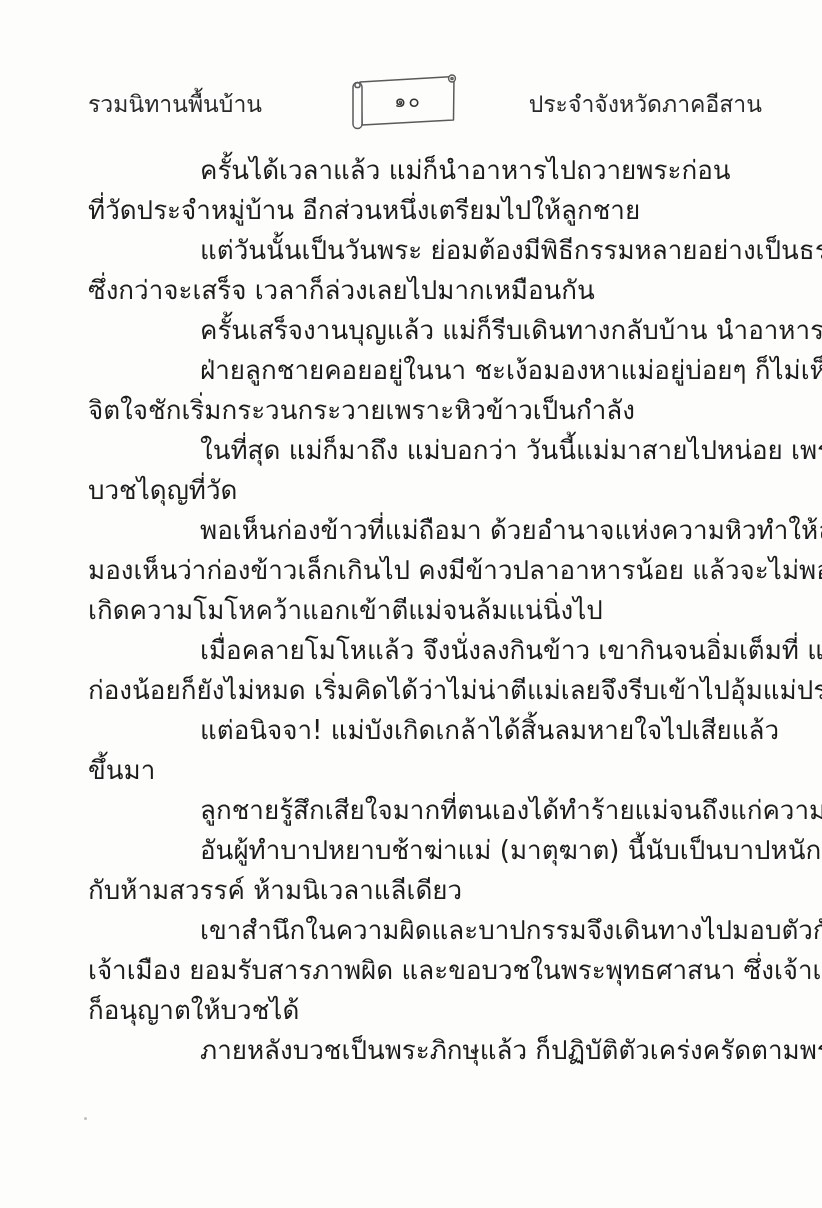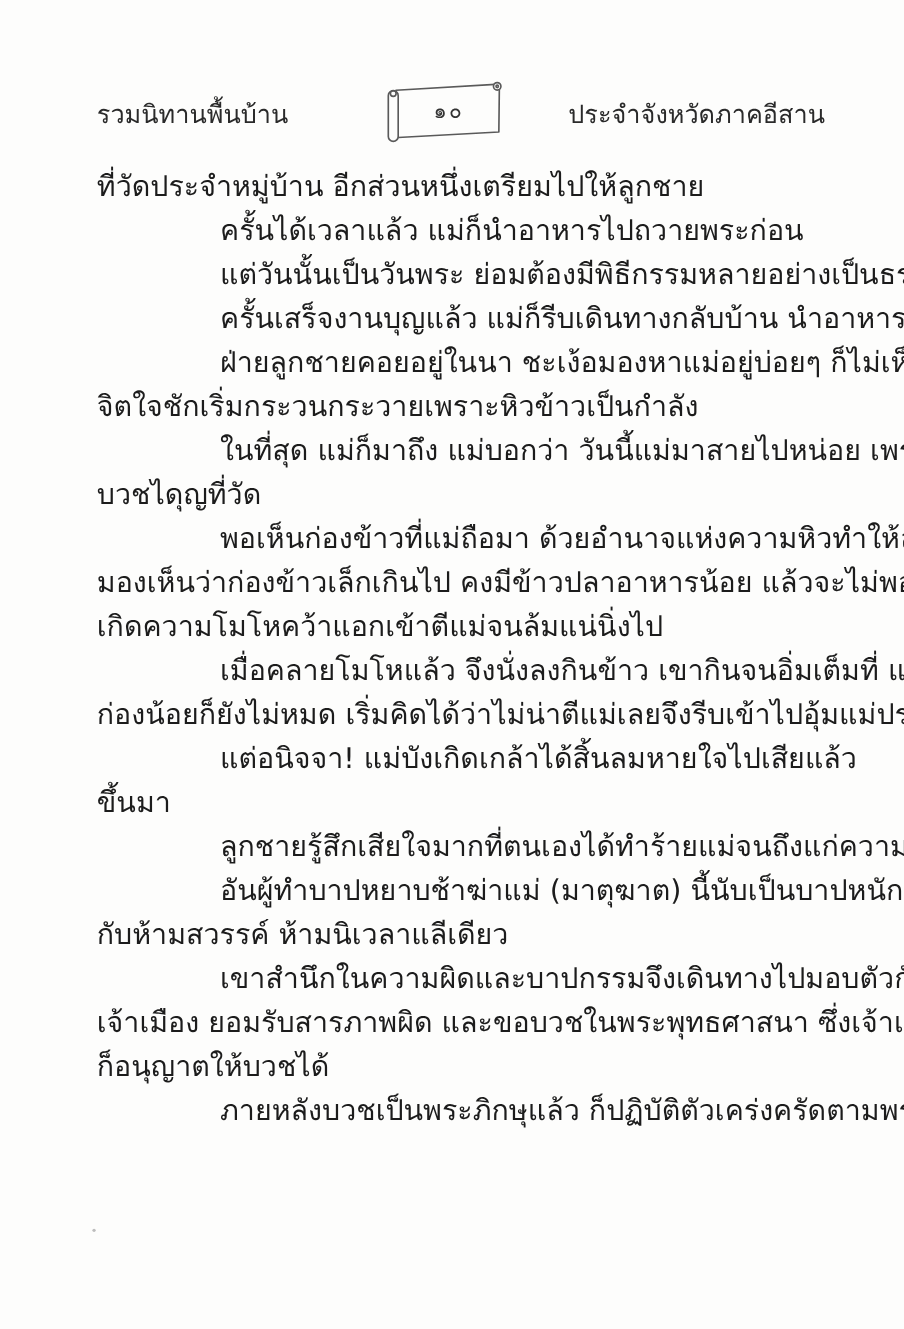--- a/index.html
+++ b/index.html
@@ -19,21 +19,21 @@
   .header-left {
     position: absolute;
     left: 88px;
     top: 86px;
     font-size: 23px;
     color: #2a2a2a;
     white-space: nowrap;
   }
   .header-right {
     position: absolute;
-    right: 72px;
+    right: 60px;
     top: 86px;
     font-size: 23px;
     color: #2a2a2a;
     white-space: nowrap;
   }
   .scroll-ornament {
     position: absolute;
     left: 348px;
     top: 72px;
     width: 118px;
@@ -90,23 +90,24 @@
         <circle cx="104" cy="6.5" r="3.4" fill="#fdfdfc"></circle>
         <circle cx="104" cy="6.5" r="1.1"></circle>
       </g>
       <text x="60" y="35" text-anchor="middle" class="scroll-number-text">๑๐</text>
     </svg>
   </div>
 
   <div class="header-right">ประจำจังหวัดภาคอีสาน</div>
 
   <div class="body-text" id="body-text">
+      <div class="text-line indent">ครั้นได้เวลาแล้ว แม่ก็นำอาหารไปถวายพระก่อน</div>
       <div class="text-line">ที่วัดประจำหมู่บ้าน อีกส่วนหนึ่งเตรียมไปให้ลูกชาย</div>
-      <div class="text-line indent">ครั้นได้เวลาแล้ว แม่ก็นำอาหารไปถวายพระก่อน</div>
       <div class="text-line indent">แต่วันนั้นเป็นวันพระ ย่อมต้องมีพิธีกรรมหลายอย่างเป็นธรรมดา</div>
+      <div class="text-line">ซึ่งกว่าจะเสร็จ เวลาก็ล่วงเลยไปมากเหมือนกัน</div>
       <div class="text-line indent">ครั้นเสร็จงานบุญแล้ว แม่ก็รีบเดินทางกลับบ้าน นำอาหารไปส่งลูก</div>
       <div class="text-line indent">ฝ่ายลูกชายคอยอยู่ในนา ชะเง้อมองหาแม่อยู่บ่อยๆ ก็ไม่เห็นสักที</div>
       <div class="text-line">จิตใจชักเริ่มกระวนกระวายเพราะหิวข้าวเป็นกำลัง</div>
       <div class="text-line indent">ในที่สุด แม่ก็มาถึง แม่บอกว่า วันนี้แม่มาสายไปหน่อย เพราะแม่</div>
       <div class="text-line">บวชไดุญที่วัด</div>
       <div class="text-line indent">พอเห็นก่องข้าวที่แม่ถือมา ด้วยอำนาจแห่งความหิวทำให้ลูกชาย</div>
       <div class="text-line">มองเห็นว่าก่องข้าวเล็กเกินไป คงมีข้าวปลาอาหารน้อย แล้วจะไม่พอกิน จึง</div>
       <div class="text-line">เกิดความโมโหคว้าแอกเข้าตีแม่จนล้มแน่นิ่งไป</div>
       <div class="text-line indent">เมื่อคลายโมโหแล้ว จึงนั่งลงกินข้าว เขากินจนอิ่มเต็มที่ แต่ข้าวใน</div>
       <div class="text-line">ก่องน้อยก็ยังไม่หมด เริ่มคิดได้ว่าไม่น่าตีแม่เลยจึงรีบเข้าไปอุ้มแม่ประคอง</div>

